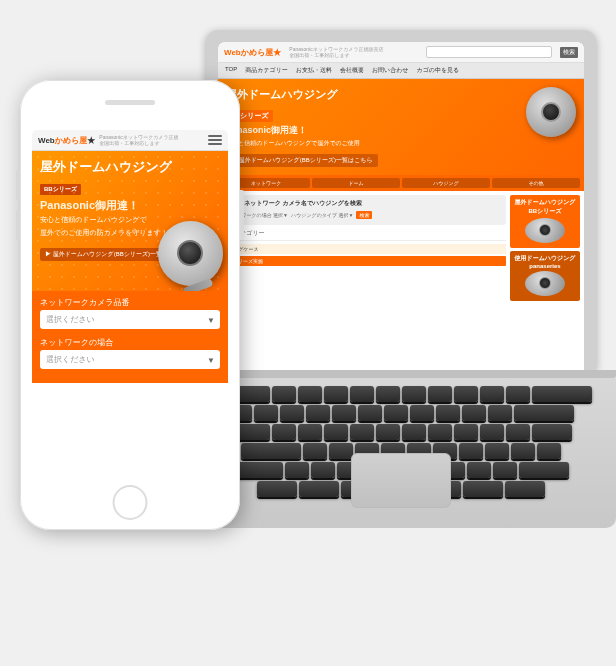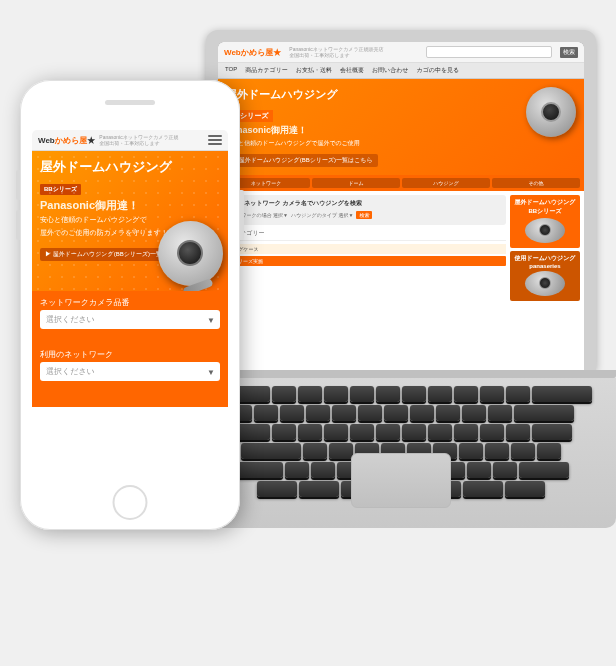--- a/index.html
+++ b/index.html
@@ -534,21 +534,21 @@
 
     .phone-search-title {
       font-size: 9px;
       color: white;
       font-weight: bold;
       margin-bottom: 4px;
       line-height: 1.3;
     }
 
     .phone-input-group {
-      margin-bottom: 20px;
+      margin-bottom: 8px;
     }
 
     .phone-input-label {
       font-size: 8px;
       color: white;
       margin-bottom: 2px;
       display: block;
     }
 
     .phone-select-wrap {
@@ -811,21 +811,21 @@
 
         <div class="phone-input-group">
           <span class="phone-input-label">ネットワークカメラ品番</span>
           <div class="phone-select-wrap">
             <div class="phone-select-text">選択ください</div>
             <div class="phone-select-arrow">▼</div>
           </div>
         </div>
 
         <div class="phone-input-group">
-          <span class="phone-input-label2">利用のネットワーク</span>
+          <span class="phone-input-label2">ネットワークの場合</span>
           <div class="phone-select-wrap2">
             <div class="phone-select-text2">選択ください</div>
             <div class="phone-select-arrow">▼</div>
           </div>
         </div>
       </div>
     </div>
   </div>
 
 </div>

